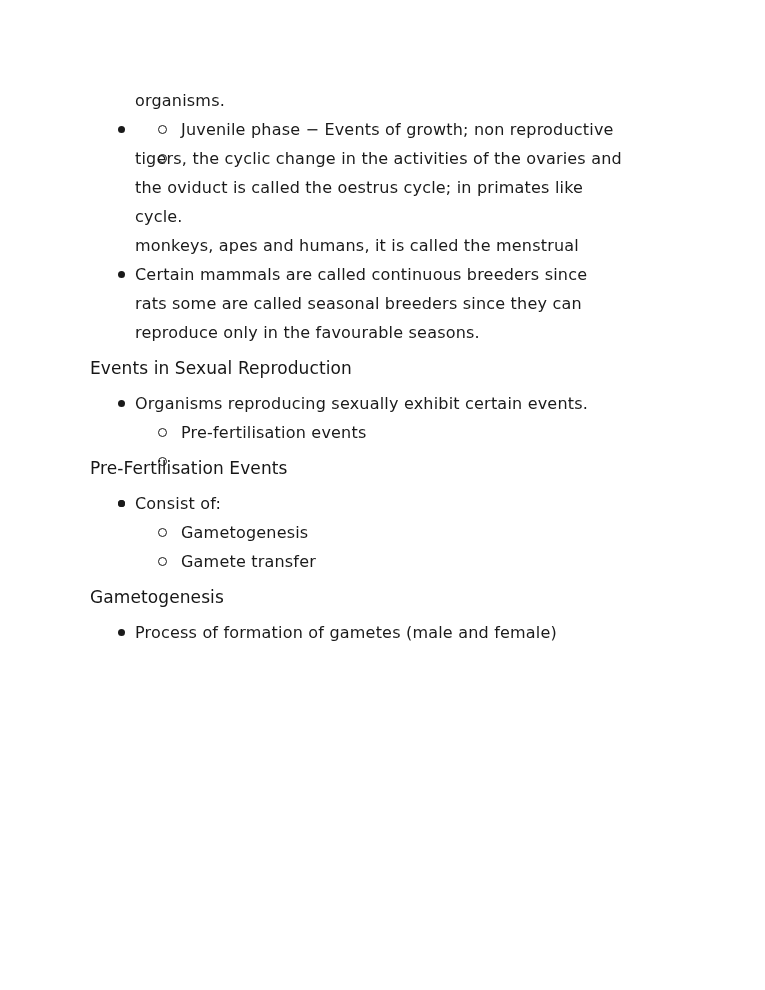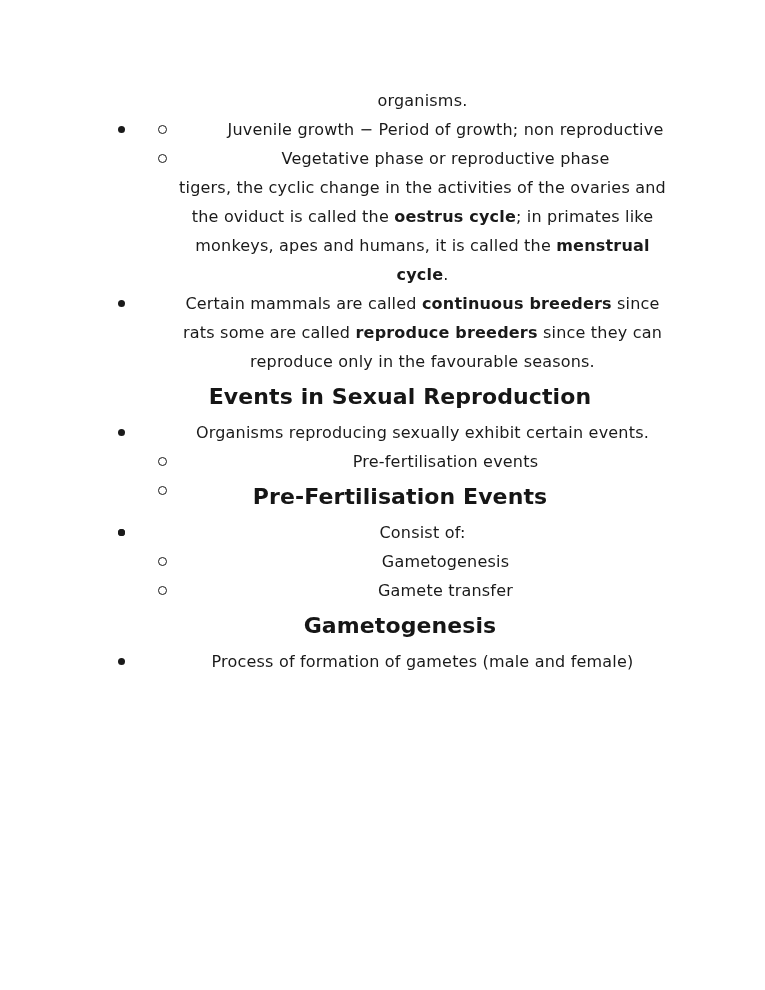--- a/index.html
+++ b/index.html
@@ -8,21 +8,20 @@
     background: #ffffff;
     font-family: "DejaVu Sans", "Liberation Sans", sans-serif;
     color: #1a1a1a;
   }
   .page {
     position: relative;
     width: 765px;
     height: 990px;
     background: #ffffff;
     overflow: hidden;
-    text-align: center;
   }
   .content {
     position: absolute;
     left: 90px;
     top: 86px;
     width: 620px;
   }
   .line {
     position: relative;
     font-size: 16px;
@@ -45,45 +44,45 @@
     position: absolute;
     left: 68px;
     top: 10px;
     width: 9px;
     height: 9px;
     border-radius: 50%;
     border: 1.5px solid #1a1a1a;
     background: transparent;
   }
   .heading {
-    font-size: 22px;
+    font-size: 17px;
     font-weight: 700;
     line-height: 26px;
     margin: 8px 0;
     letter-spacing: 0.1px;
     color: #161616;
     white-space: nowrap;
   }
-  .bold { font-weight: 700; }
+  .bold { font-weight: 400; }
 </style>
 </head>
 <body>
 
 <div class="page">
   <div class="content">
       <div class="line l1"><span>organisms.</span></div>
       <div class="line l1"><span class="marker-disc"></span></div>
-      <div class="line l2"><span class="marker-circle"></span><span>Juvenile growth − Period of growth; non reproductive</span></div>
-      <div class="line l2"><span class="marker-circle"></span><span>Vegetative phase or reproductive phase</span></div>
+      <div class="line l2"><span class="marker-circle"></span><span>Juvenile phase − Events of growth; non reproductive</span></div>
+      <div class="line l2"><span class="marker-circle"></span></div>
       <div class="line l1"><span>tigers, the cyclic change in the activities of the ovaries and</span></div>
       <div class="line l1"><span>the oviduct is called the </span><span class="bold">oestrus cycle</span><span>; in primates like</span></div>
+      <div class="line l1"><span class="bold">cycle</span><span>.</span></div>
       <div class="line l1"><span>monkeys, apes and humans, it is called the </span><span class="bold">menstrual</span></div>
-      <div class="line l1"><span class="bold">cycle</span><span>.</span></div>
       <div class="line l1"><span class="marker-disc"></span><span>Certain mammals are called </span><span class="bold">continuous breeders</span><span> since</span></div>
-      <div class="line l1"><span>rats some are called </span><span class="bold">reproduce breeders</span><span> since they can</span></div>
+      <div class="line l1"><span>rats some are called </span><span class="bold">seasonal breeders</span><span> since they can</span></div>
       <div class="line l1"><span>reproduce only in the favourable seasons.</span></div>
       <div class="heading"><span class="bold">Events in Sexual Reproduction</span></div>
       <div class="line l1"><span class="marker-disc"></span><span>Organisms reproducing sexually exhibit certain events.</span></div>
       <div class="line l2"><span class="marker-circle"></span><span>Pre-fertilisation events</span></div>
       <div class="line l2"><span class="marker-circle"></span></div>
       <div class="heading"><span class="bold">Pre-Fertilisation Events</span></div>
       <div class="line l1"><span class="marker-disc"></span></div>
       <div class="line l1"><span class="marker-disc"></span><span>Consist of:</span></div>
       <div class="line l2"><span class="marker-circle"></span><span>Gametogenesis</span></div>
       <div class="line l2"><span class="marker-circle"></span><span>Gamete transfer</span></div>

